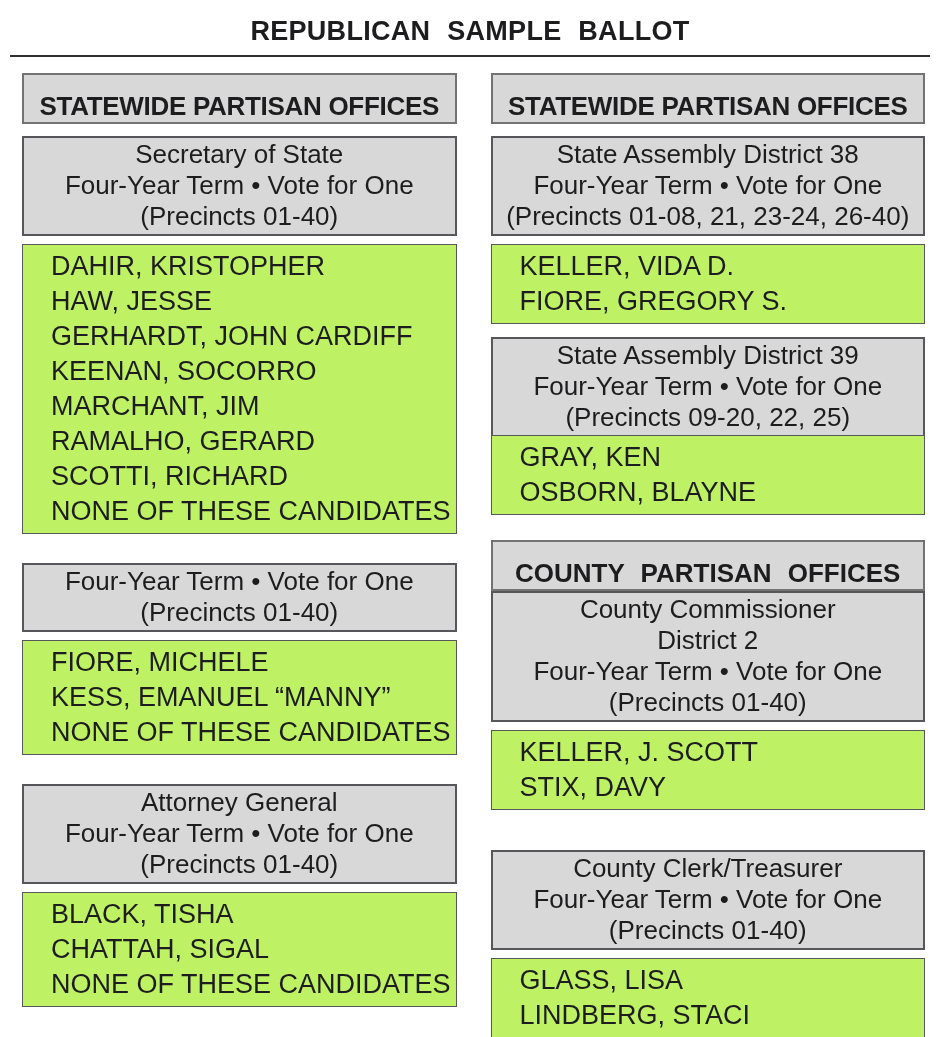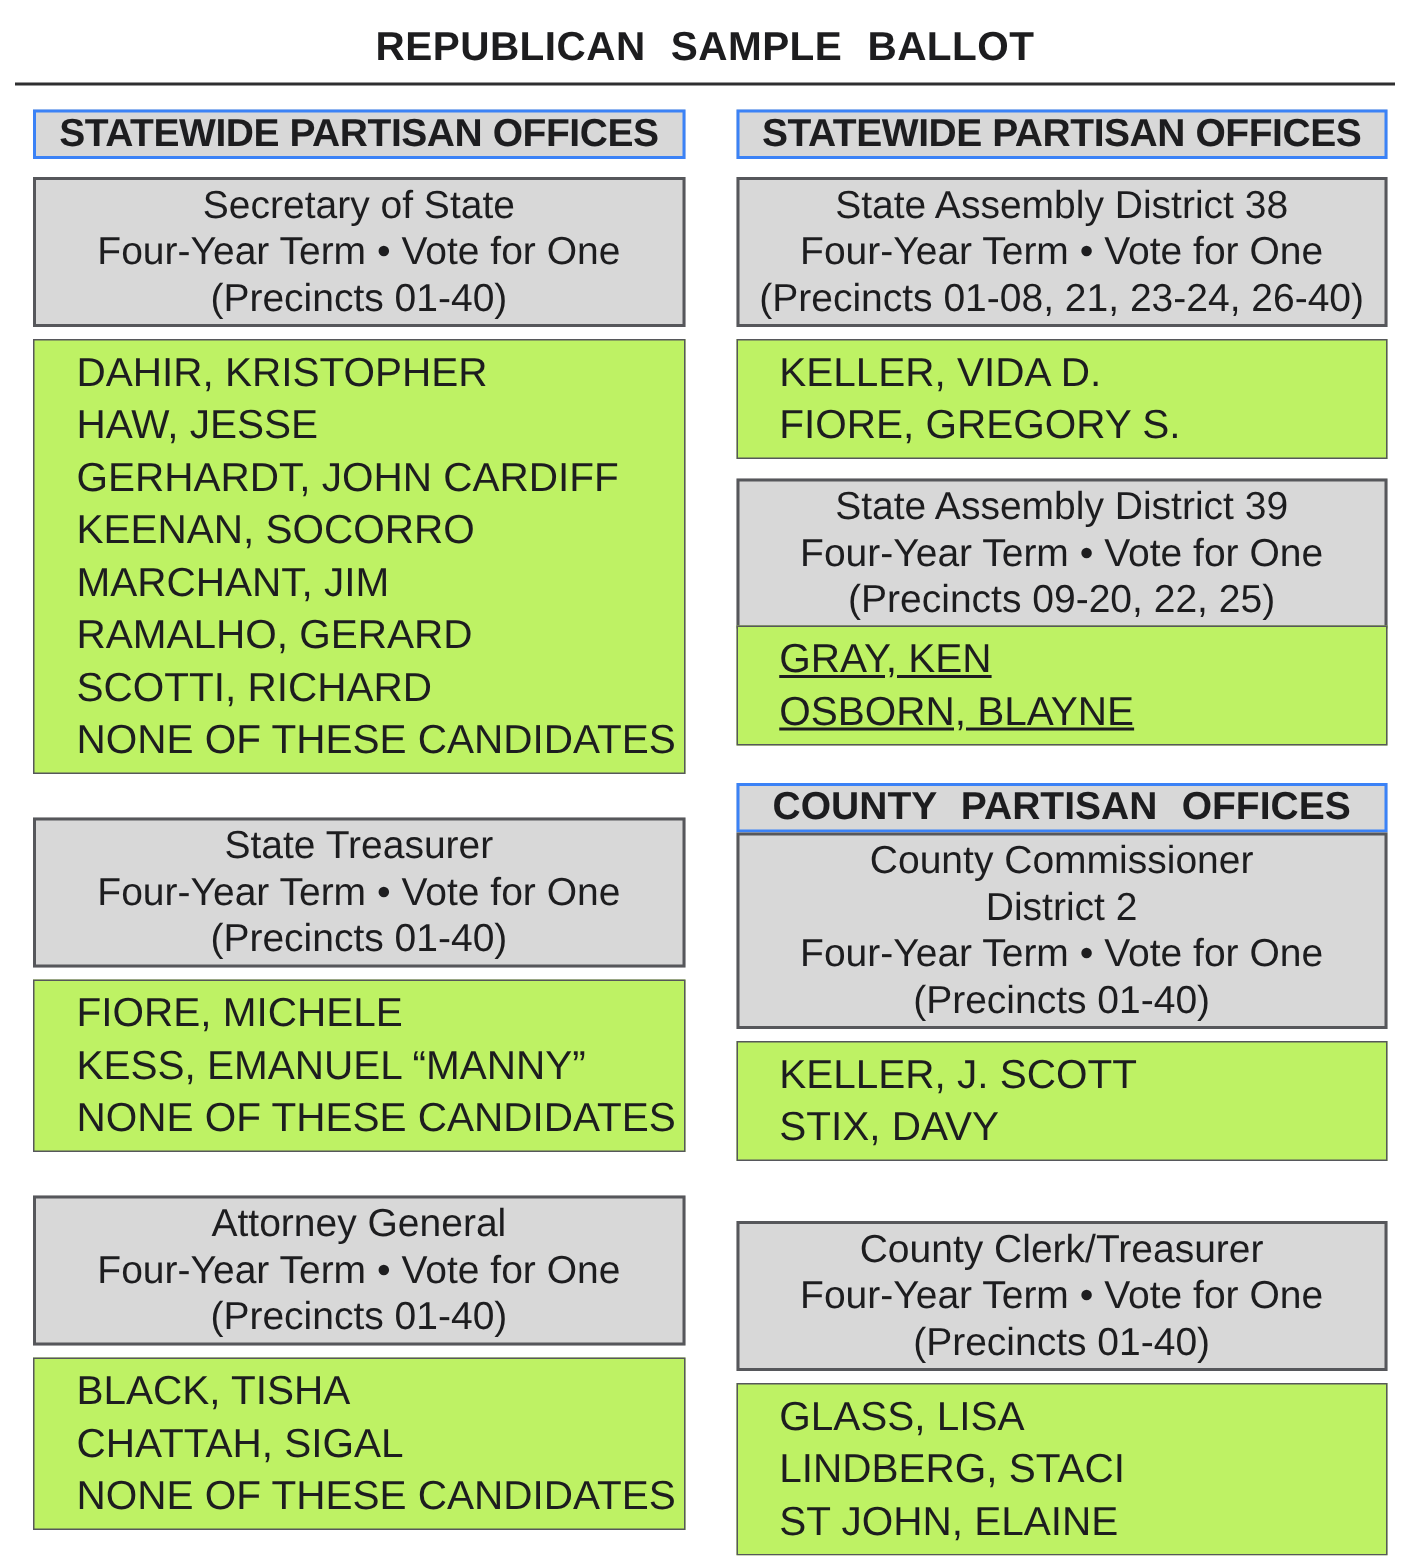--- a/index.html
+++ b/index.html
@@ -25,47 +25,47 @@
   }
   .columns {
     display: flex; gap: 34px;
     margin: 16px 15px 0 22px;
     align-items: flex-start;
   }
   .col { flex: 1 1 0; min-width: 0; }
 
   .sec-hdr {
     background: #d8d8d8;
-    border: 2px solid #3b82f6;
+    border: 2px solid #737373;
     text-align: center;
     font-size: 26px; font-weight: 700;
     letter-spacing: -0.3px;
     line-height: 26px;
-    padding: 0 0 3px;
+    padding: 18px 0 3px;
     white-space: nowrap;
   }
   .sec-hdr.wide-space { letter-spacing: 0; word-spacing: 9px; }
 
   .office {
     background: #d8d8d8;
     border: 2px solid #56575b;
     text-align: center;
     font-size: 26px;
     line-height: 31px;
     padding: 1px 0 2px;
   }
   .office .line { white-space: nowrap; }
 
   .cands {
     background: #bef264;
     border: 1.5px solid #56575b;
     padding: 4px 0 4px 28px;
     margin-top: 8px;
   }
-  .cands.attached { margin-top: -2px; text-decoration: underline; }
+  .cands.attached { margin-top: -2px; }
   .cand {
     font-size: 27px;
     line-height: 35px;
     white-space: nowrap;
   }
 
   .mt12 { margin-top: 12px; }
   .mt21 { margin-top: 13px; }
   .mt23 { margin-top: 40px; }
   .mt25 { margin-top: 25px; }
@@ -96,21 +96,20 @@
         <div class="cand">HAW, JESSE</div>
         <div class="cand">GERHARDT, JOHN CARDIFF</div>
         <div class="cand">KEENAN, SOCORRO</div>
         <div class="cand">MARCHANT, JIM</div>
         <div class="cand">RAMALHO, GERARD</div>
         <div class="cand">SCOTTI, RICHARD</div>
         <div class="cand">NONE OF THESE CANDIDATES</div>
       </div>
 
       <div class="office mt29">
-        <div class="line">State Treasurer</div>
         <div class="line">Four-Year Term • Vote for One</div>
         <div class="line">(Precincts 01-40)</div>
       </div>
       <div class="cands">
         <div class="cand">FIORE, MICHELE</div>
         <div class="cand">KESS, EMANUEL “MANNY”</div>
         <div class="cand">NONE OF THESE CANDIDATES</div>
       </div>
 
       <div class="office mt29">

